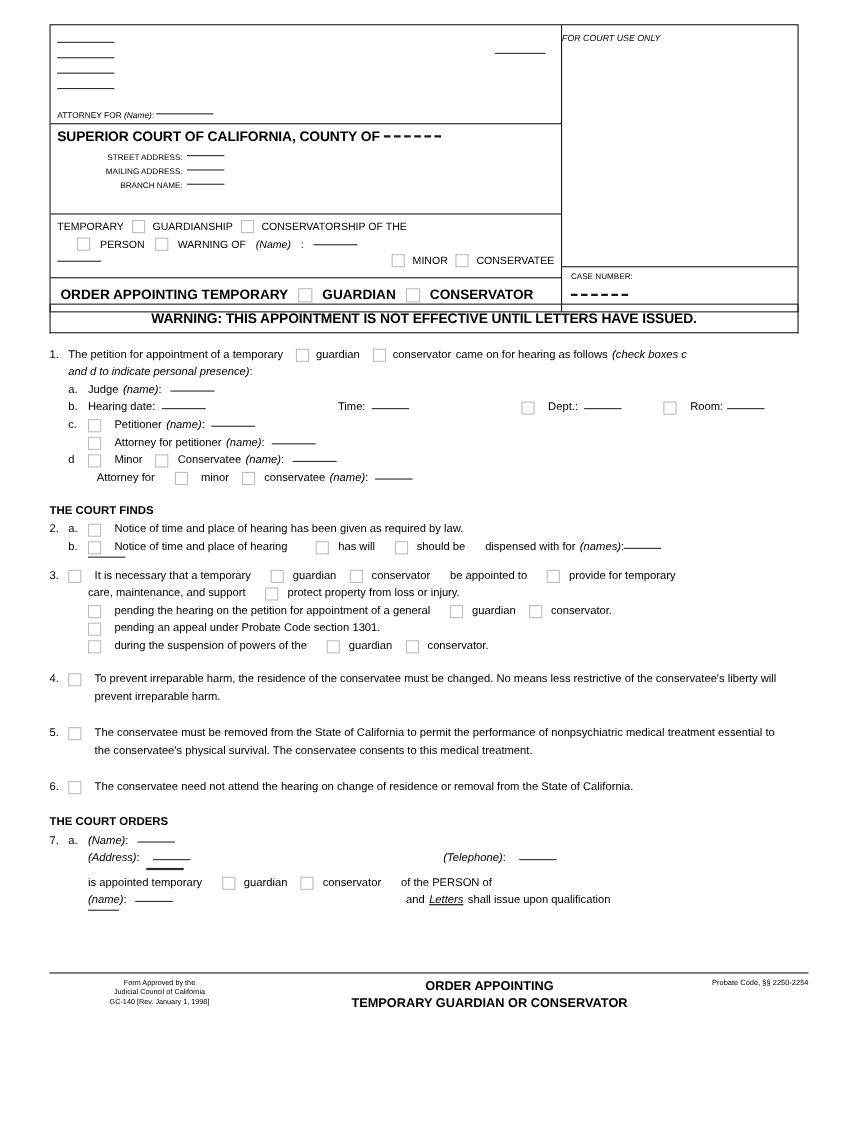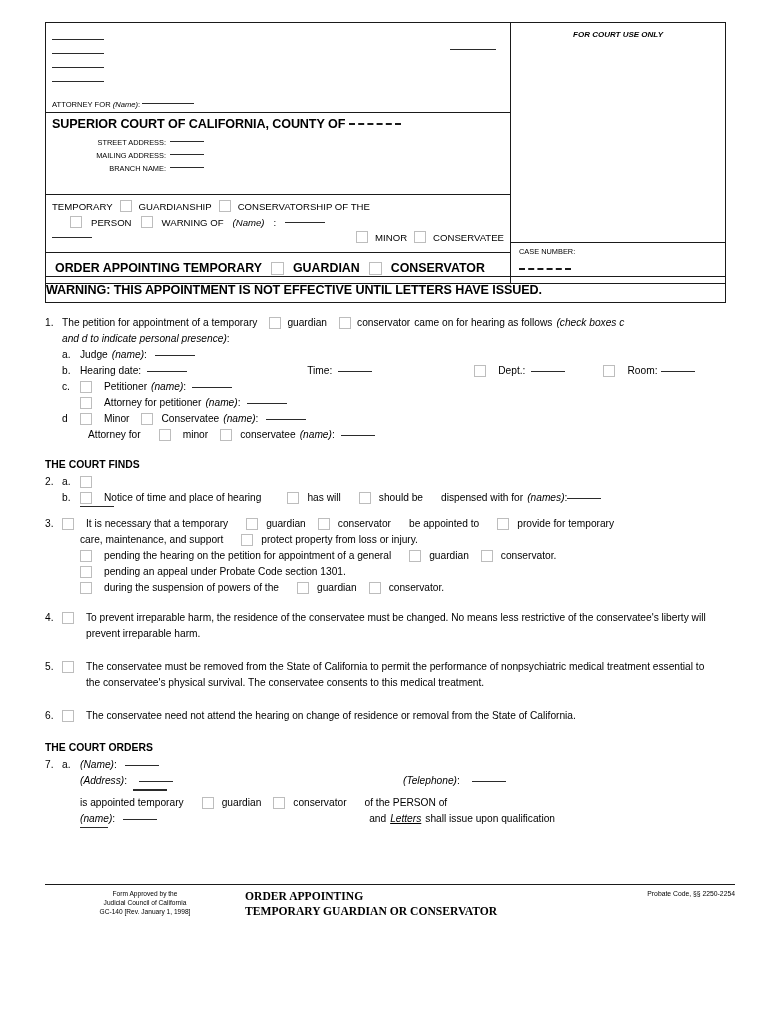--- a/index.html
+++ b/index.html
@@ -150,23 +150,23 @@
   .temp-r3 .spacer { flex: 1; }
 
   .courtuse {
     height: 219px;
     position: relative;
   }
   .courtuse-label {
     position: absolute;
     top: 7px;
     left: 0; right: 0;
-    text-align: center;
+    text-align: left;
     font-size: 8px;
-    font-weight: bold;
+    font-weight: normal;
     font-style: italic;
   }
 
   .casenum {
     border-top: 1.6px solid #1a1a1a;
     height: 31px;
     padding: 4px 0 0 8px;
     box-sizing: border-box;
   }
   .casenum-label { font-size: 7.4px; }
@@ -185,21 +185,21 @@
     font-weight: bold;
     white-space: nowrap;
   }
   .order-bar .cb { width: 13px; height: 13px; }
 
   .warn-bar {
     border-top: 1.6px solid #1a1a1a;
     height: 25px;
     display: flex;
     align-items: center;
-    justify-content: flex-start;
+    justify-content: center;
     font-size: 12.6px;
     font-weight: bold;
     letter-spacing: -.1px;
   }
   .warn-wrap {
     position: absolute;
     left: 45px;
     top: 276px;
     width: 681px;
     border: 1.6px solid #1a1a1a;
@@ -279,25 +279,24 @@
     width: 200px;
     text-align: center;
     font-size: 6.6px;
     line-height: 9px;
   }
   .foot-center {
     position: absolute;
     left: 200px;
     top: 0;
     width: 400px;
-    text-align: left;
+    text-align: center;
     font-size: 11.6px;
     font-weight: bold;
     line-height: 15px;
-    font-family: Liberation Serif, serif;
   }
   .foot-right {
     position: absolute;
     right: 0;
     top: 1px;
     width: 170px;
     text-align: right;
     font-size: 6.8px;
   }
 </style>
@@ -509,20 +508,21 @@
       <span class="ln w34"></span>
     </div>
 
     <div class="sec-head">THE COURT FINDS</div>
 
     <div class="line">
       <span class="num">2.</span>
       <span class="alpha">a.</span>
       <span class="cb"></span>
       <span class="gap12"></span>
+      <span>Notice of time and place of hearing has been given as required by law.</span>
     </div>
 
     <div class="line ind17">
       <span class="alpha">b.</span>
       <span class="cb"></span>
       <span class="gap12"></span>
       <span>Notice of time and place of hearing</span>
       <span class="gap26"></span>
       <span class="cb"></span>
       <span class="gap8"></span>

